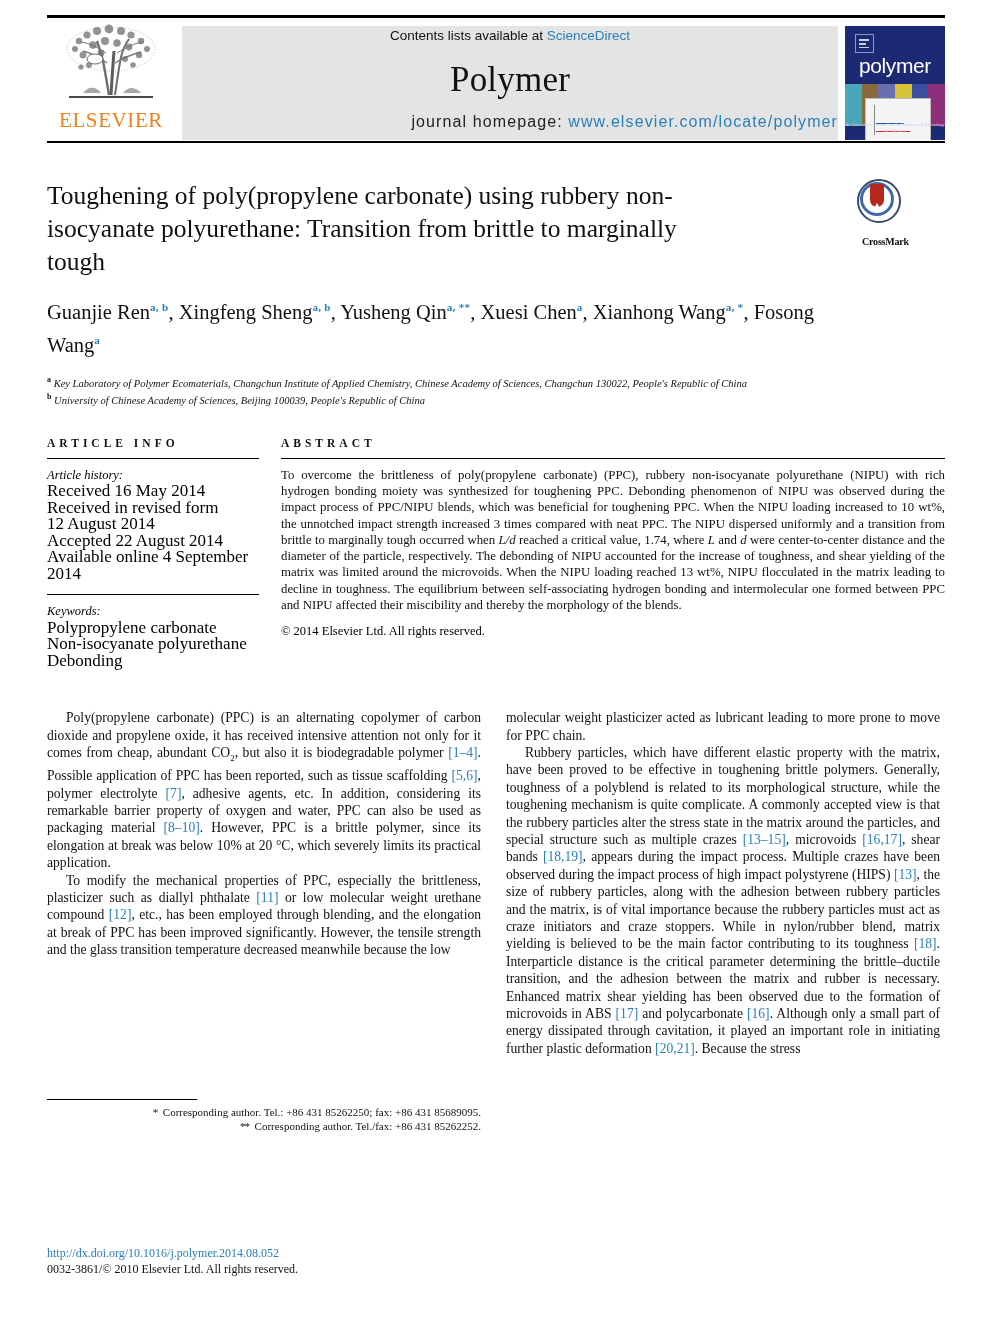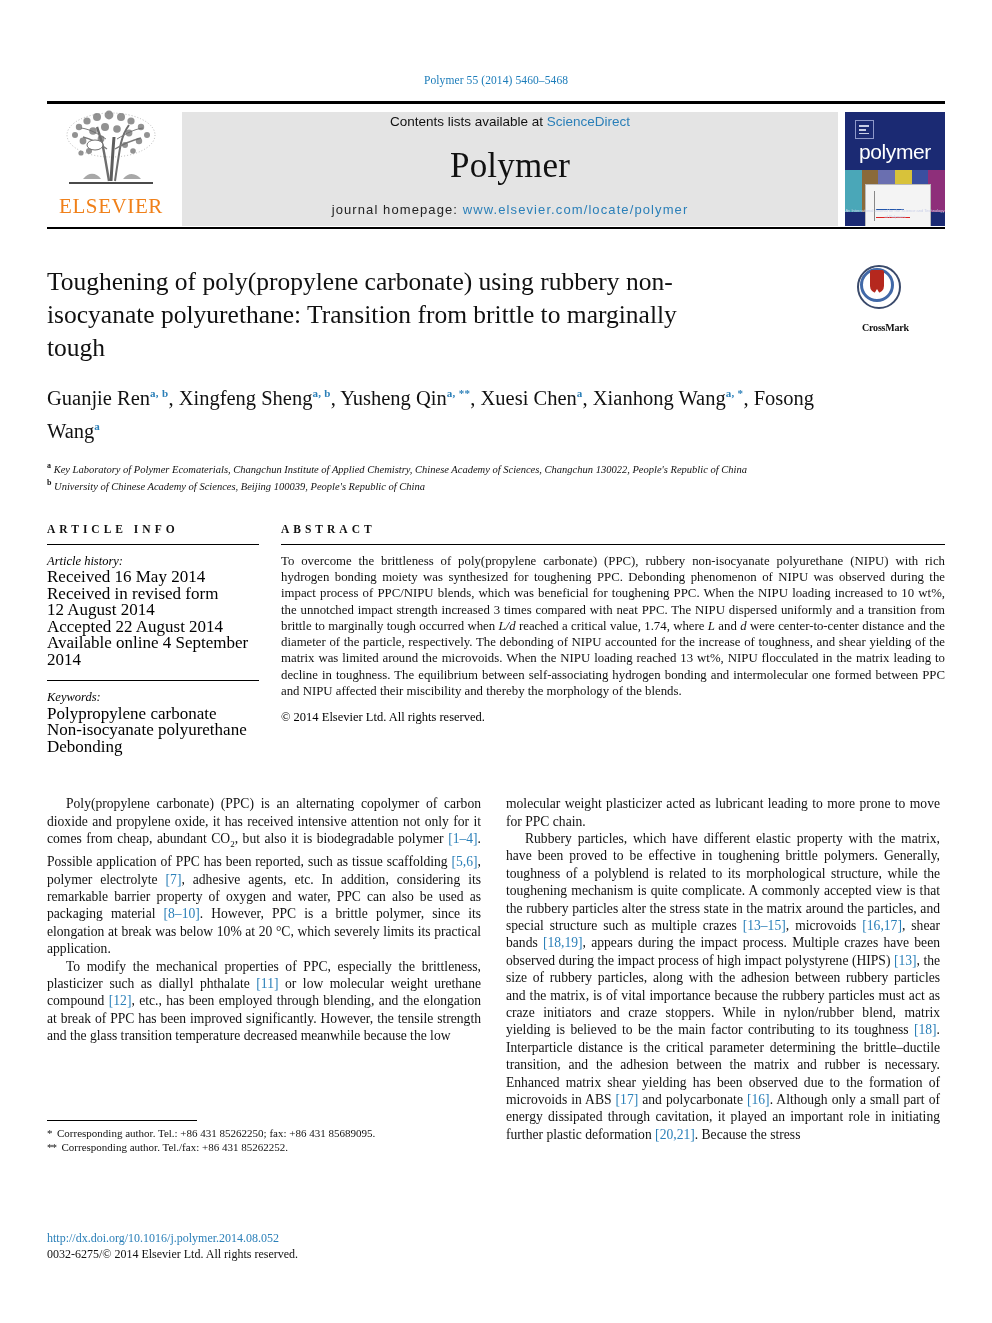--- a/index.html
+++ b/index.html
@@ -96,23 +96,23 @@
     font-family: "Liberation Serif", serif;
     font-size: 35px;
     margin-top: 17px;
     letter-spacing: 0.2px;
     color: #111;
   }
   .homepage-line {
     position: absolute;
     bottom: 9px;
     left: 0; right: 0;
-    text-align: center;
+    text-align: right;
     font-family: "Liberation Sans", sans-serif;
-    font-size: 13px;
+    font-size: 16px;
     letter-spacing: 1.1px;
     color: #222;
     margin-top: 29px;
   }
   .homepage-line .url { color: #2a7fb8; }
   .cover-block {
     width: 100px;
     flex: 0 0 100px;
     margin: 11px 0 3px 0;
     background: #1b2a73;
@@ -345,22 +345,23 @@
     color: #111;
   }
   .para + .para { margin-top: 0; }
   .ref { color: #2a7fb8; }
   .para sub { font-size: 9px; }
 
   
   .footnotes {
     position: absolute;
     left: 47px;
-    top: 1120px;
+    top: 1084px;
     width: 434px;
+    text-align: right;
   }
   .fn-rule {
     width: 150px;
     border-top: 1px solid #000;
     margin-bottom: 5px;
   }
   .fn {
     font-size: 11px;
     line-height: 14px;
     padding-left: 14px;
@@ -385,21 +386,20 @@
     font-size: 12px;
     line-height: 16px;
     color: #111;
   }
 </style>
 </head>
 <body>
 
 <div class="page">
 
-  <div class="running-head">Polymer 55 (2014) 5460–5468</div>
 
   <div class="masthead">
     <div class="masthead-rule-top"></div>
 
     <div class="elsevier-block">
       <div class="elsevier-tree">
         <svg width="104" height="84" viewBox="0 0 104 84" xmlns="http://www.w3.org/2000/svg">
           <g fill="#6e6e6e">
             <ellipse cx="52" cy="26" rx="44" ry="22" fill="none" stroke="#8a8a8a" stroke-width="0.6" stroke-dasharray="1 2"></ellipse>
             <path d="M50 72 C48 60 46 48 44 38 C42 30 40 24 38 18" stroke="#6e6e6e" stroke-width="2.4" fill="none"></path>
@@ -529,16 +529,16 @@
   </div>
 
   <div class="footnotes">
     <div class="fn-rule"></div>
     <div class="fn"><span class="star">*</span>&nbsp;&nbsp;<span>Corresponding author. Tel.: +86 431 85262250; fax: +86 431 85689095.</span></div>
     <div class="fn"><span class="star">**</span>&nbsp;&nbsp;<span>Corresponding author. Tel./fax: +86 431 85262252.</span></div>
   </div>
 
   <div class="doi-block">
     <div class="doi">http://dx.doi.org/10.1016/j.polymer.2014.08.052</div>
-    <div class="issn">0032-6275/© 2014 Elsevier Ltd. All rights reserved.</div>
+    <div class="issn">0032-3861/© 2010 Elsevier Ltd. All rights reserved.</div>
   </div>
 
 </div>
 
 </body></html>

